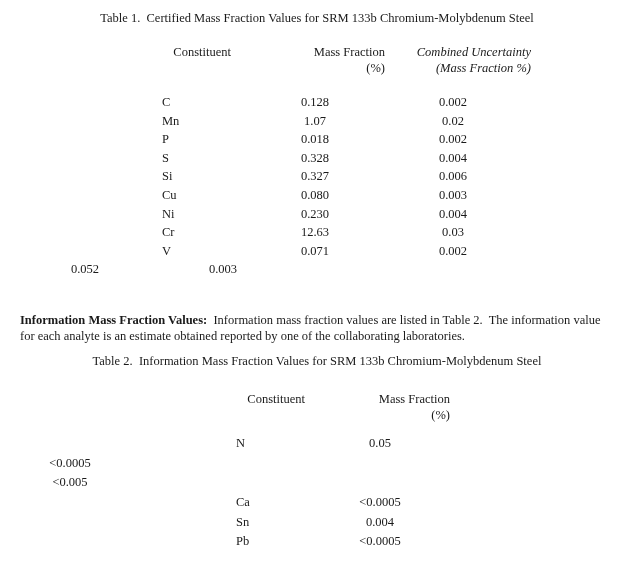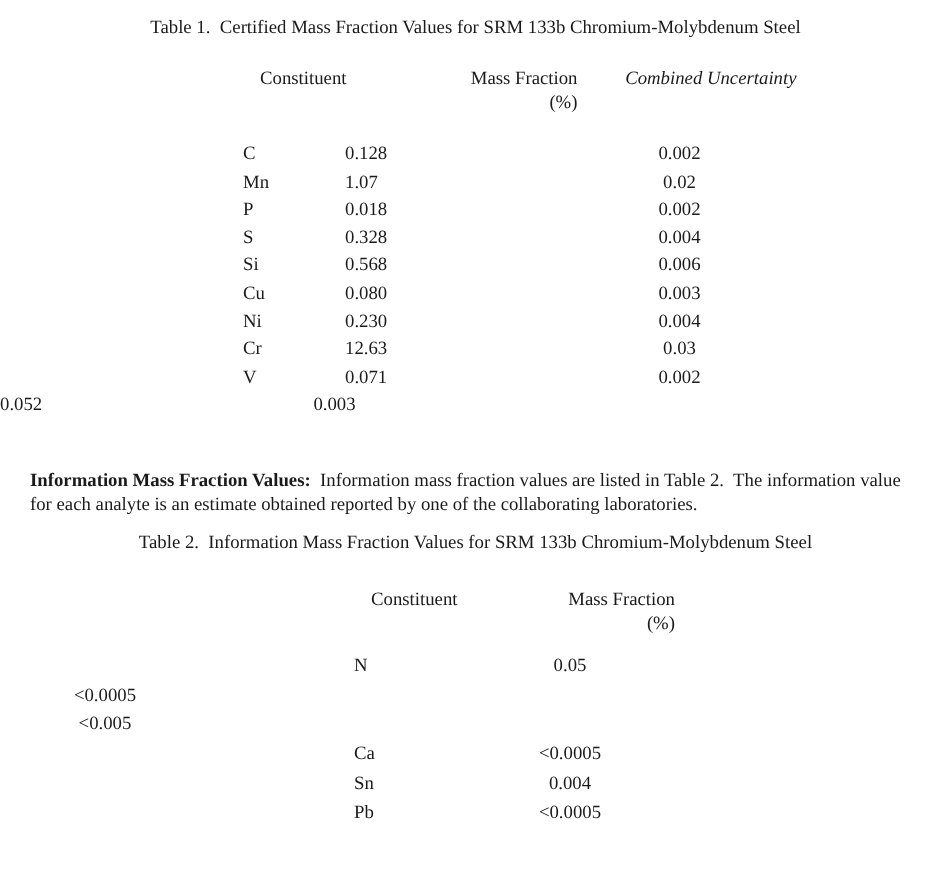--- a/index.html
+++ b/index.html
@@ -20,21 +20,21 @@
   .hdr { position: absolute; text-align: right; line-height: 16.2px; }
   .t1-h-const { top: 44px; left: 111px; width: 120px; }
   .t1-h-mf    { top: 44px; left: 245px; width: 140px; }
   .t1-h-cu    { top: 44px; left: 371px; width: 160px; font-style: italic; }
   .t2-h-const { top: 391px; left: 185px; width: 120px; }
   .t2-h-mf    { top: 391px; left: 310px; width: 140px; }
 
   .t1-rows { position: absolute; top: 93px; left: 0; width: 634px; }
   .t1row { display: flex; height: 18.6px; line-height: 18.6px; }
   .c1 { width: 230px; padding-left: 162px; box-sizing: border-box; text-align: left; }
-  .c2 { width: 170px; text-align: left; }
+  .c2 { width: 170px; text-align: center; }
   .c3 { width: 106px; text-align: center; }
 
   .para {
     position: absolute; top: 312px; left: 20px; width: 628px;
     line-height: 16.3px; white-space: pre;
   }
   .b { font-weight: bold; }
 
   .t2-rows { position: absolute; top: 434px; left: 0; width: 634px; }
   .t2row { display: flex; height: 19.7px; line-height: 19.7px; }
@@ -48,20 +48,21 @@
 
   <div class="doc-title t1-title">Table 1.  Certified Mass Fraction Values for SRM 133b Chromium-Molybdenum Steel</div>
 
   <div class="hdr t1-h-const">Constituent</div>
   <div class="hdr t1-h-mf">
     <div>Mass Fraction</div>
     <div>(%)</div>
   </div>
   <div class="hdr t1-h-cu">
     <div>Combined Uncertainty</div>
+    <div>(Mass Fraction %)</div>
   </div>
 
   <div class="t1-rows">
     <div class="t1row">
       <span class="c1">C</span>
       <span class="c2">0.128</span>
       <span class="c3">0.002</span>
     </div>
     <div class="t1row">
       <span class="c1">Mn</span>
@@ -73,21 +74,21 @@
       <span class="c2">0.018</span>
       <span class="c3">0.002</span>
     </div>
     <div class="t1row">
       <span class="c1">S</span>
       <span class="c2">0.328</span>
       <span class="c3">0.004</span>
     </div>
     <div class="t1row">
       <span class="c1">Si</span>
-      <span class="c2">0.568</span>
+      <span class="c2">0.327</span>
       <span class="c3">0.006</span>
     </div>
     <div class="t1row">
       <span class="c1">Cu</span>
       <span class="c2">0.080</span>
       <span class="c3">0.003</span>
     </div>
     <div class="t1row">
       <span class="c1">Ni</span>
       <span class="c2">0.230</span>

